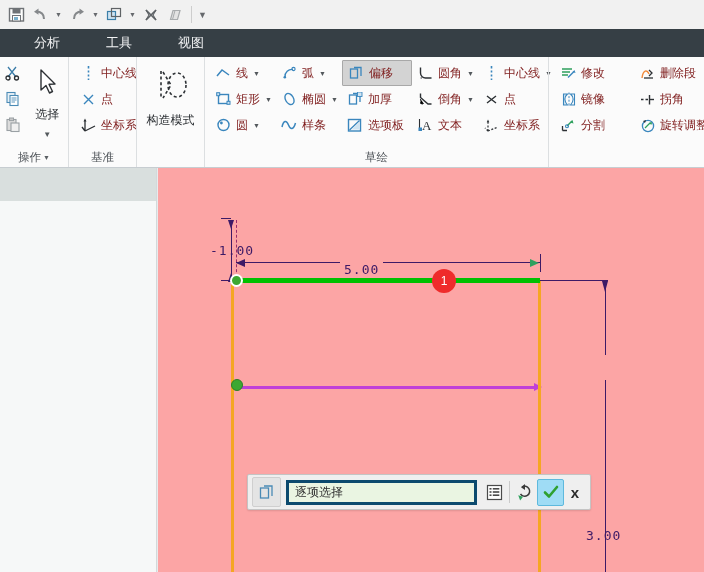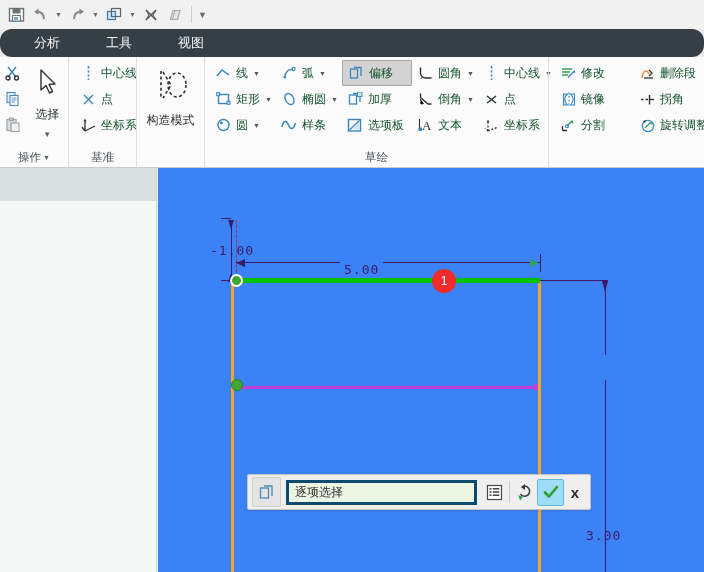--- a/index.html
+++ b/index.html
@@ -24,21 +24,21 @@
   }
   .qat-arrow{
     width:13px;height:23px;display:flex;align-items:center;justify-content:center;
     font-size:7px;color:#66696d;
   }
   .qat-sep{width:1px;height:17px;background:#cdcdcd;margin:0 4px;}
 
   
   .menubar{
     position:absolute;left:0;top:29px;width:704px;height:28px;
-    background:#363f45;display:flex;align-items:center;border-radius:12px;
+    background:#363f45;display:flex;align-items:center;
   }
   .menu-item{
     height:28px;line-height:28px;padding:0 16px;
     color:#f2f3f4;font-size:13px;cursor:default;
     margin-left:14px;
   }
   .menu-item:first-child{margin-left:18px;}
 
   
   .ribbon{
@@ -58,42 +58,42 @@
 
   .rcol{display:flex;flex-direction:column;justify-content:flex-start;}
   .ritem{
     display:flex;align-items:center;height:26px;box-sizing:border-box;
     padding:0 4px;cursor:default;white-space:nowrap;
   }
   .ritem .ico{
     width:19px;height:19px;min-width:19px;
     display:flex;align-items:center;justify-content:center;margin-right:3px;
   }
-  .ritem .lbl{font-size:12px;color:#14532d;line-height:14px;}
+  .ritem .lbl{font-size:12px;color:#7f1d1d;line-height:14px;}
   .ritem .dd{font-size:7px;color:#53585c;margin-left:5px;}
   .ritem.active{background:#d3d3d3;border:1px solid #a8a8a8;border-radius:1px;}
 
   
   .bigbtn{
     width:62px;display:flex;flex-direction:column;align-items:center;
     justify-content:flex-start;padding-top:4px;cursor:default;gap:8px;
   }
   .bigbtn .bico{height:42px;display:flex;align-items:center;justify-content:center;}
   .bigbtn .blbl{font-size:12px;color:#2c3034;text-align:center;line-height:13px;}
 
   
   .workspace{position:absolute;left:0;top:168px;width:704px;height:404px;background:#e9eaec;}
   .sidebar{
     position:absolute;left:0;top:0;width:157px;height:404px;
     background:#f6f8f8;border-right:1px solid #d3d9da;box-sizing:border-box;
   }
   .sidebar-head{height:33px;background:#d9dfde;}
   .canvas{
     position:absolute;left:158px;top:0;width:546px;height:404px;
-    background:#3b82f6;overflow:hidden;
+    background:#fca5a5;overflow:hidden;
   }
 
   
   .seg{position:absolute;}
 
   .node{
     position:absolute;width:10px;height:10px;border-radius:50%;
     box-sizing:border-box;
   }
   .badge{

